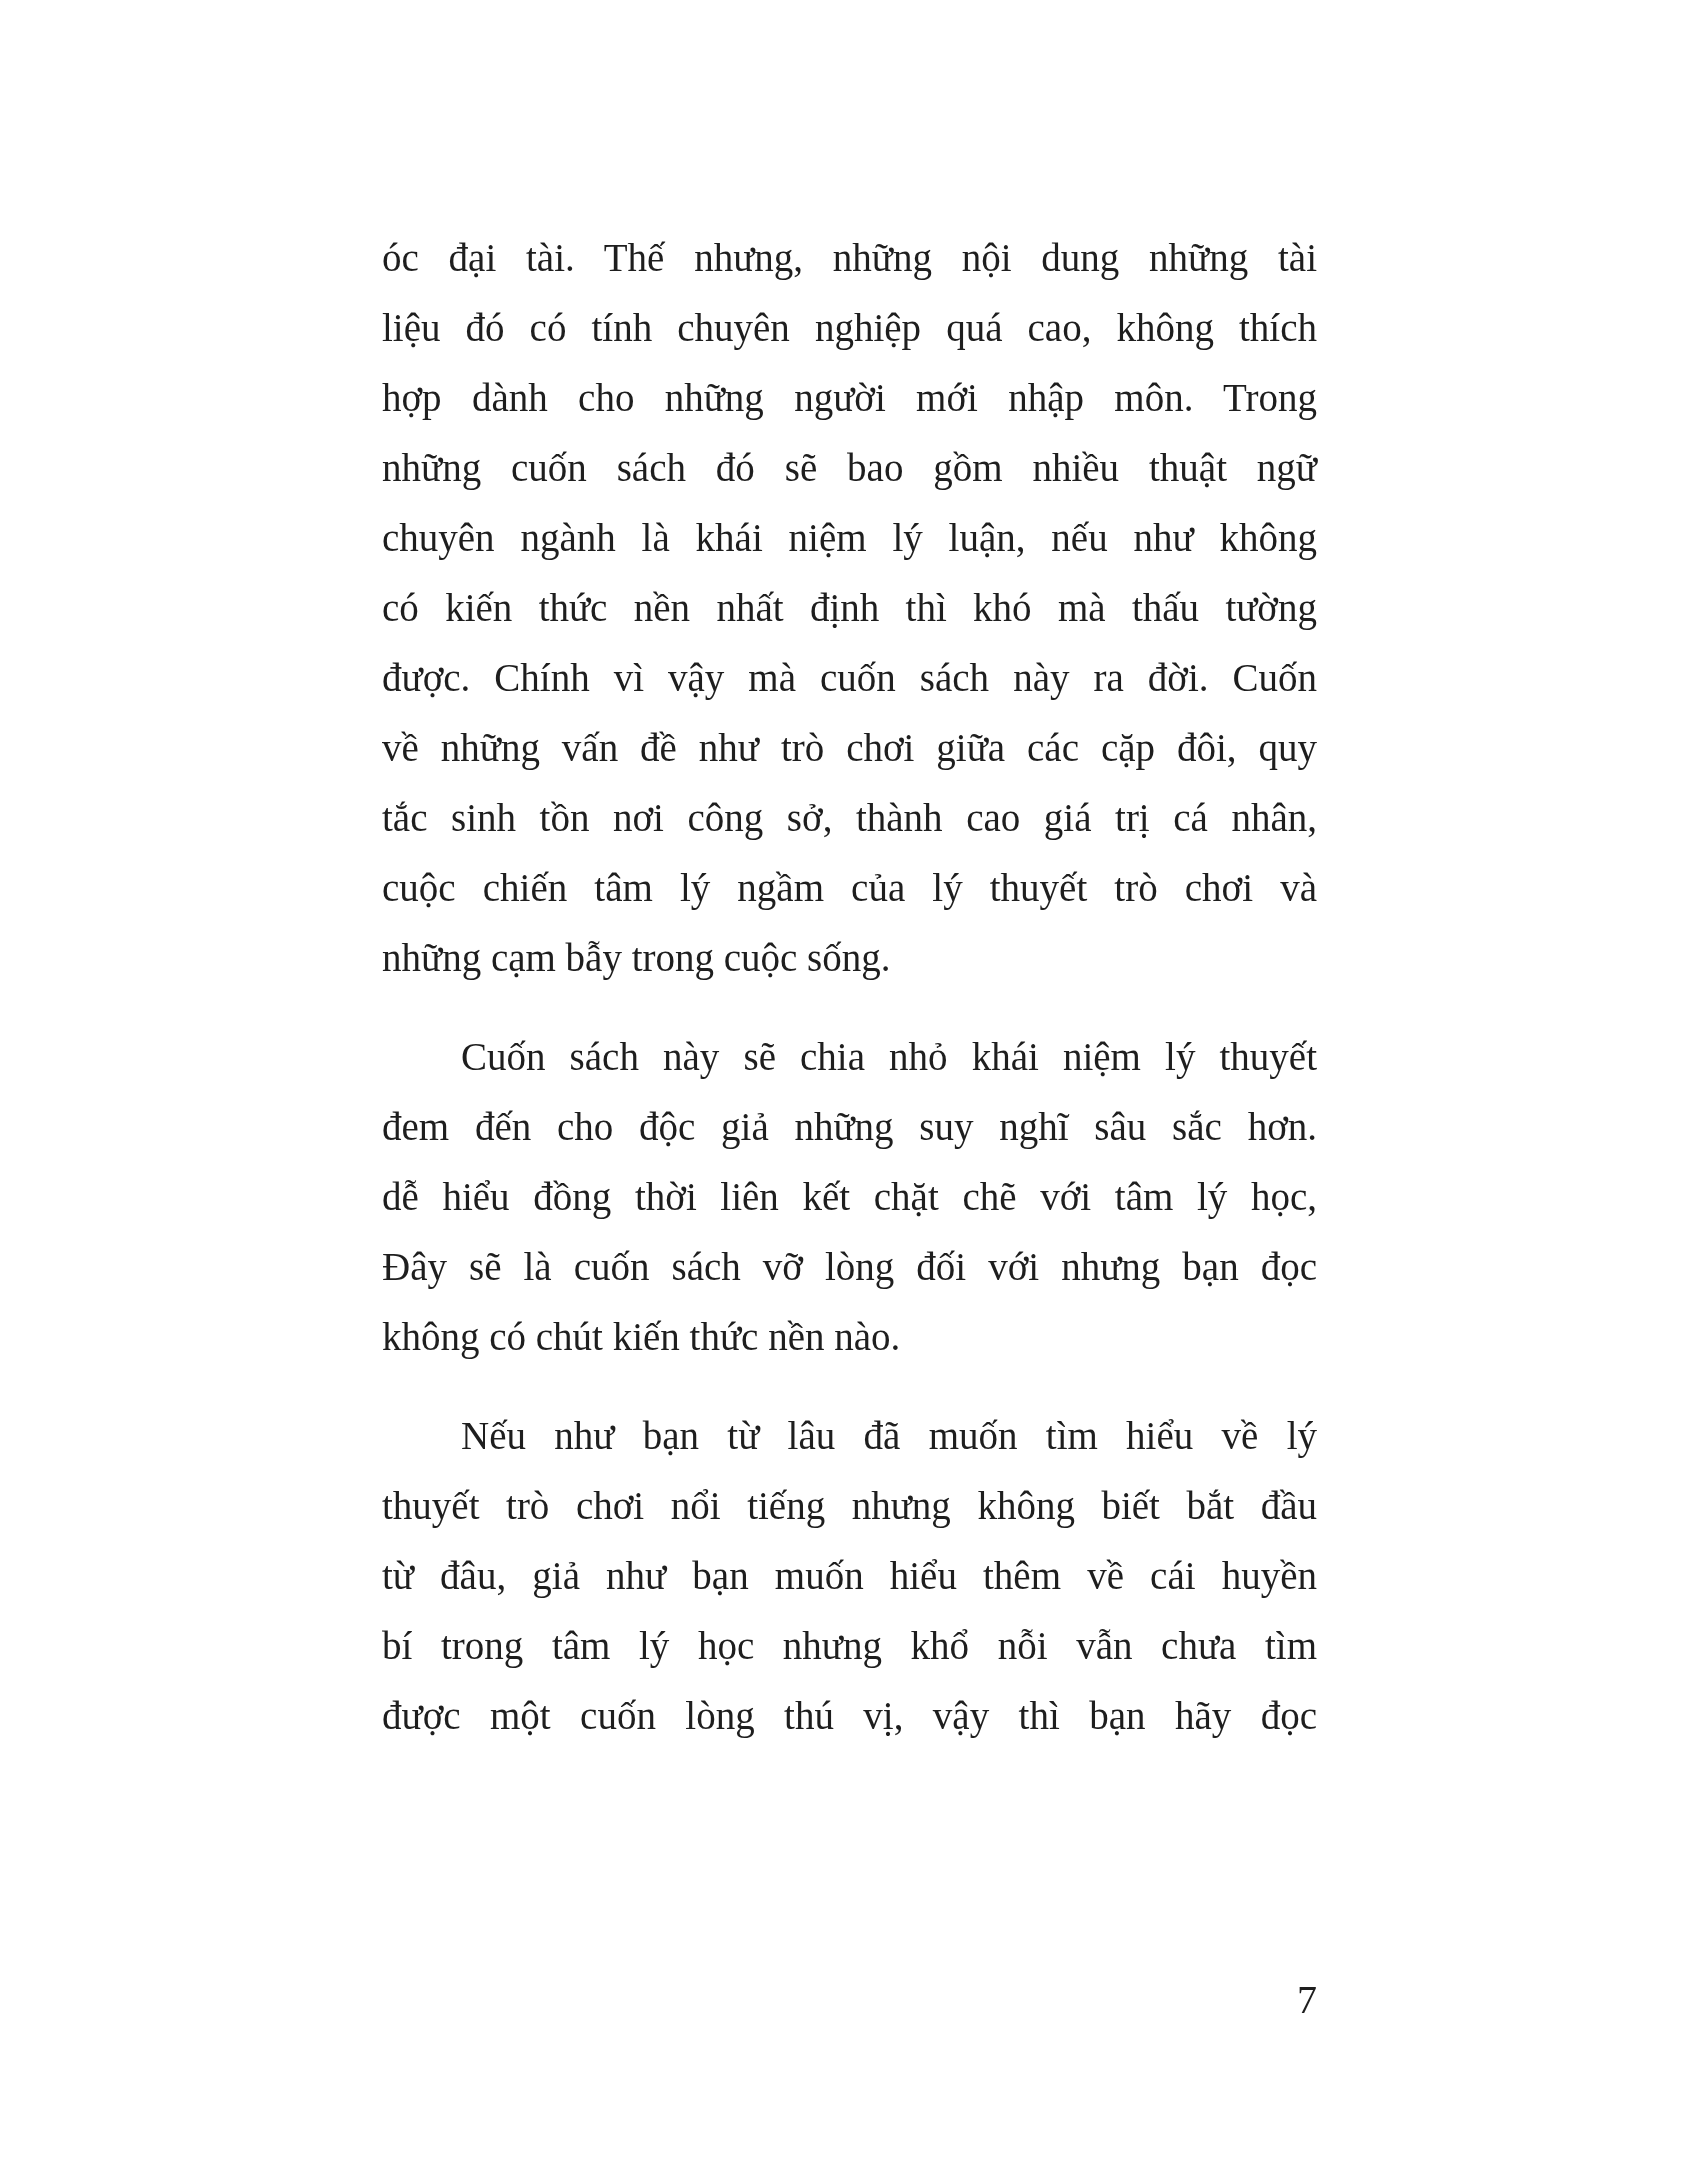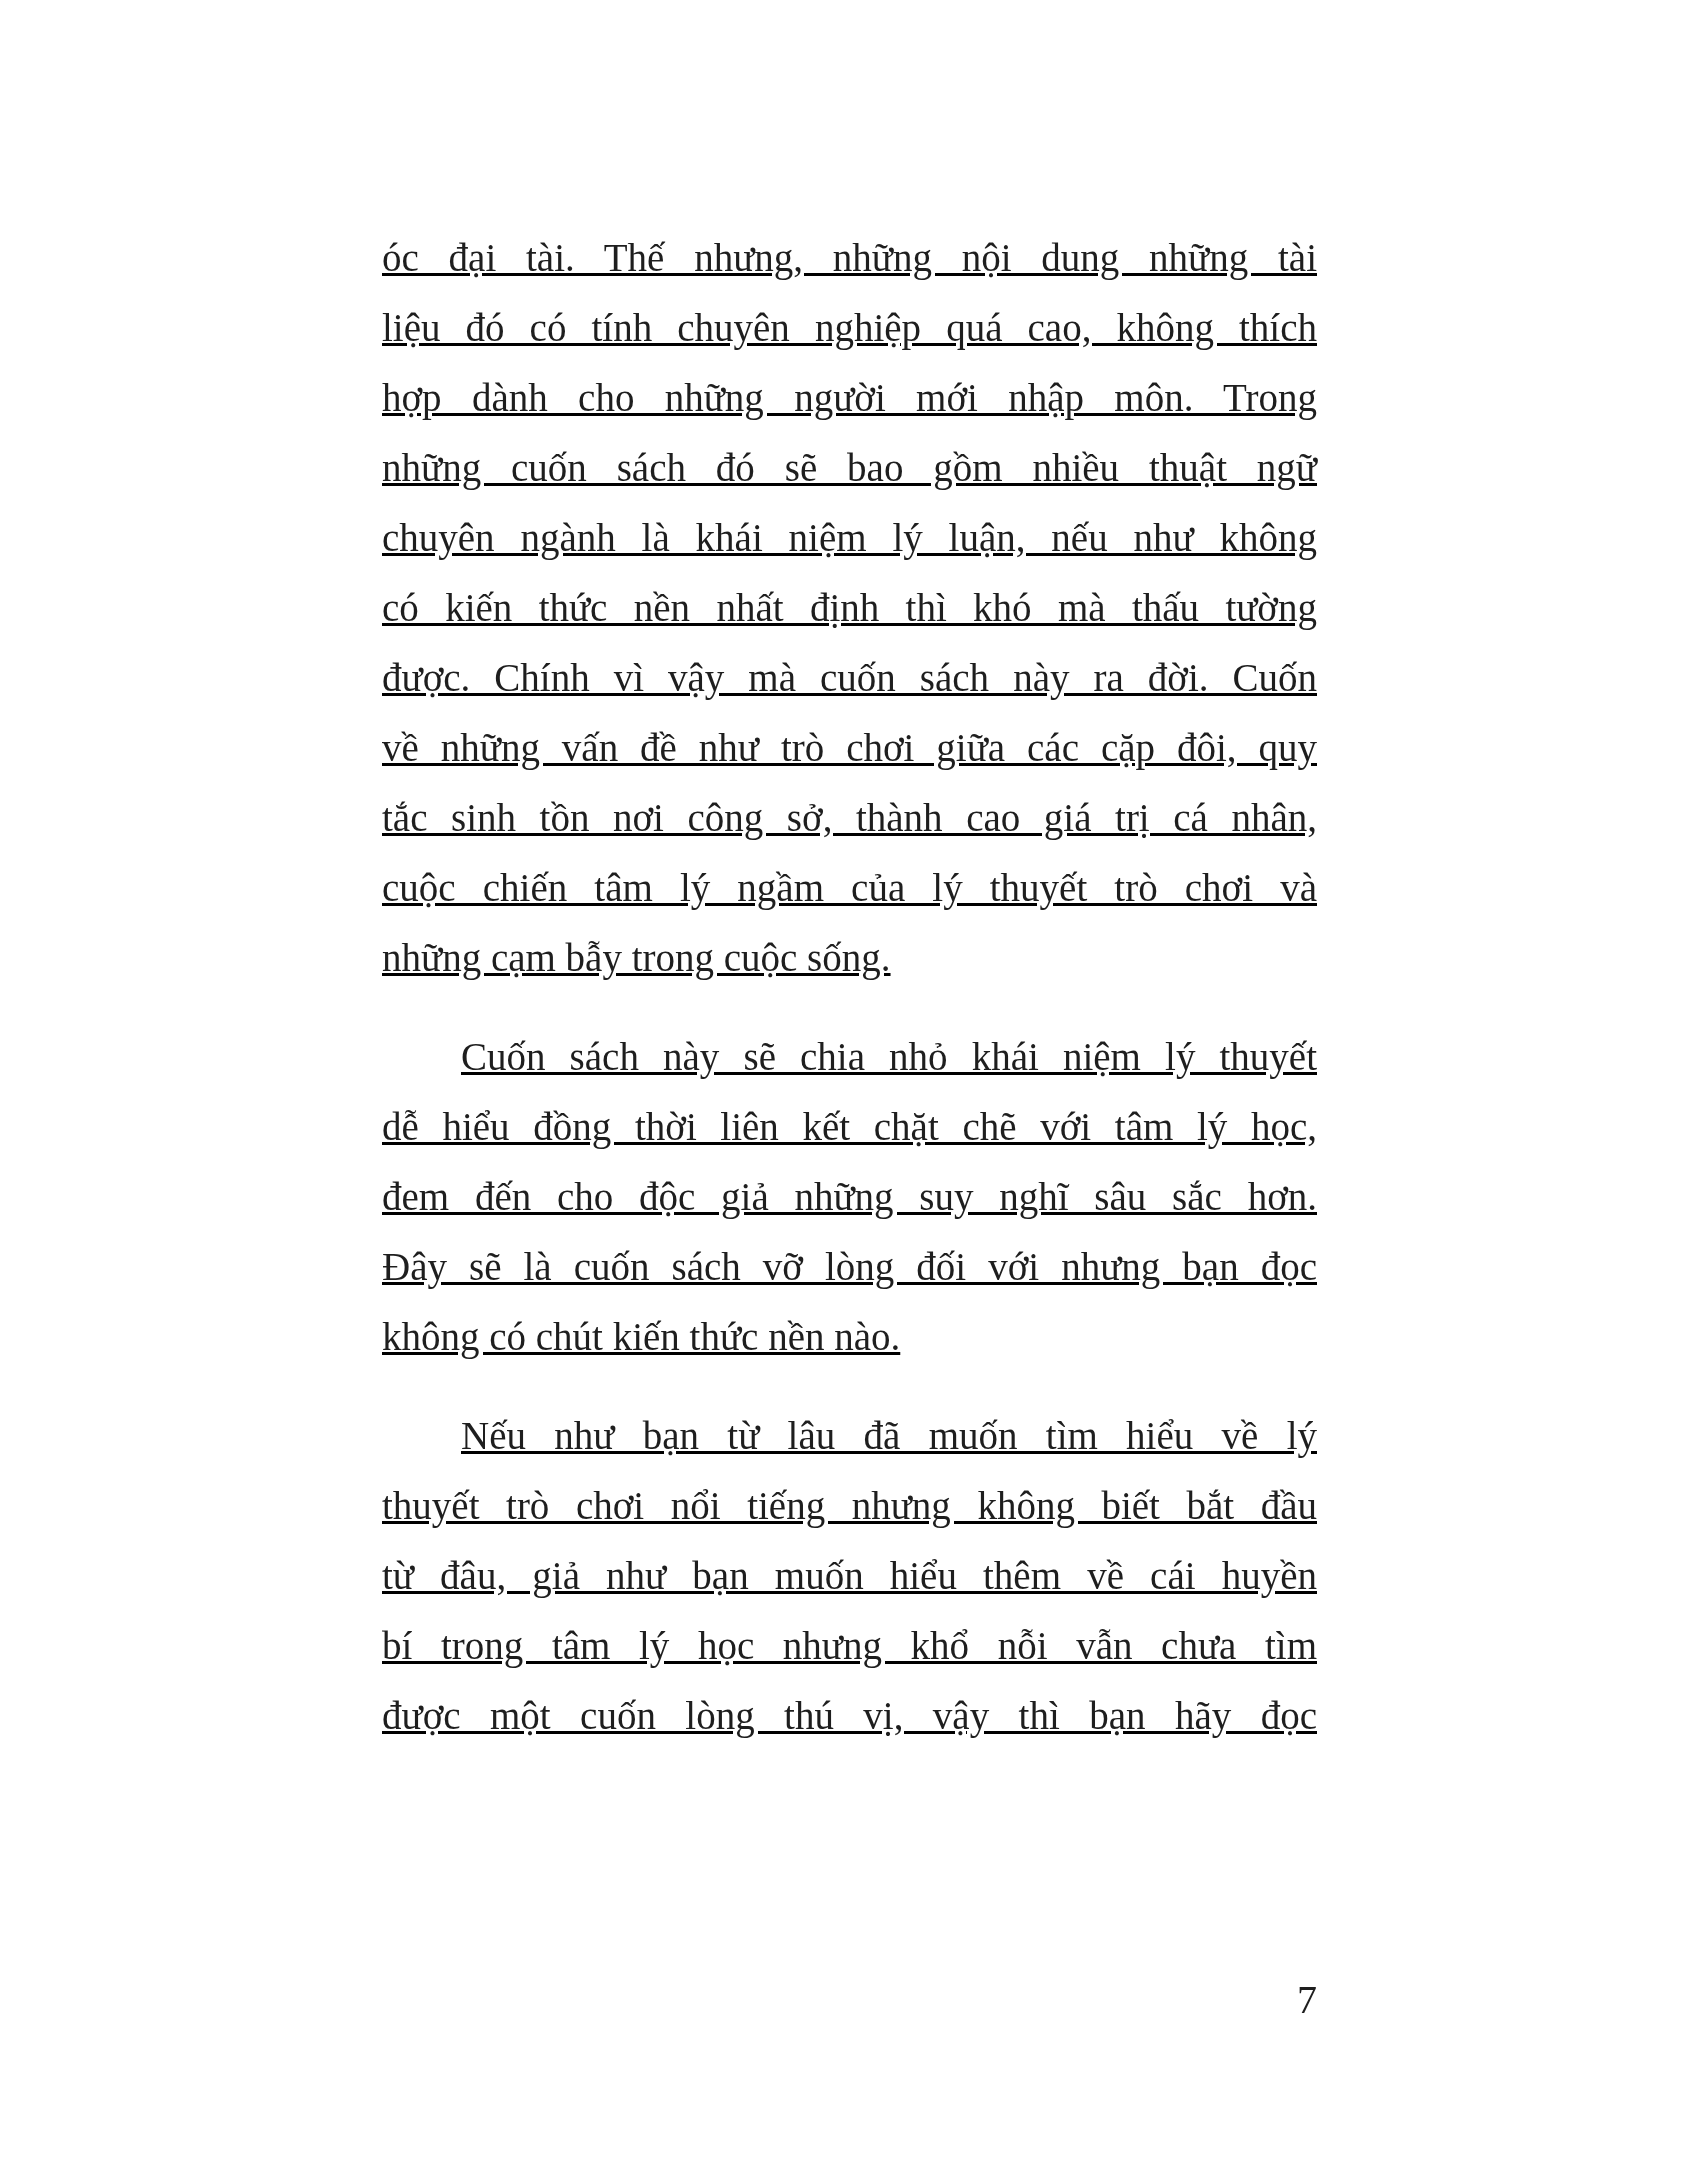--- a/index.html
+++ b/index.html
@@ -17,21 +17,20 @@
   .page {
     position: absolute;
     inset: 0;
     background: #ffffff;
   }
   .text-block {
     position: absolute;
     left: 382px;
     top: 223px;
     width: 935px;
-    text-decoration: underline;
   }
   .paragraph {
     margin: 0;
   }
   .paragraph + .paragraph {
     margin-top: 29px;
   }
   .line {
     font-size: 39px;
     line-height: 70px;
@@ -70,22 +69,22 @@
         <div class="line">chuyên ngành là khái niệm lý luận, nếu như không</div>
         <div class="line">có kiến thức nền nhất định thì khó mà thấu tường</div>
         <div class="line">được. Chính vì vậy mà cuốn sách này ra đời. Cuốn</div>
         <div class="line">về những vấn đề như trò chơi giữa các cặp đôi, quy</div>
         <div class="line">tắc sinh tồn nơi công sở, thành cao giá trị cá nhân,</div>
         <div class="line">cuộc chiến tâm lý ngầm của lý thuyết trò chơi và</div>
         <div class="line para-end">những cạm bẫy trong cuộc sống.</div>
       </div>
       <div class="paragraph">
         <div class="line indent">Cuốn sách này sẽ chia nhỏ khái niệm lý thuyết</div>
+        <div class="line">đem đến cho độc giả những suy nghĩ sâu sắc hơn.</div>
         <div class="line">dễ hiểu đồng thời liên kết chặt chẽ với tâm lý học,</div>
-        <div class="line">đem đến cho độc giả những suy nghĩ sâu sắc hơn.</div>
         <div class="line">Đây sẽ là cuốn sách vỡ lòng đối với nhưng bạn đọc</div>
         <div class="line para-end">không có chút kiến thức nền nào.</div>
       </div>
       <div class="paragraph">
         <div class="line indent">Nếu như bạn từ lâu đã muốn tìm hiểu về lý</div>
         <div class="line">thuyết trò chơi nổi tiếng nhưng không biết bắt đầu</div>
         <div class="line">từ đâu, giả như bạn muốn hiểu thêm về cái huyền</div>
         <div class="line">bí trong tâm lý học nhưng khổ nỗi vẫn chưa tìm</div>
         <div class="line">được một cuốn lòng thú vị, vậy thì bạn hãy đọc</div>
       </div>

